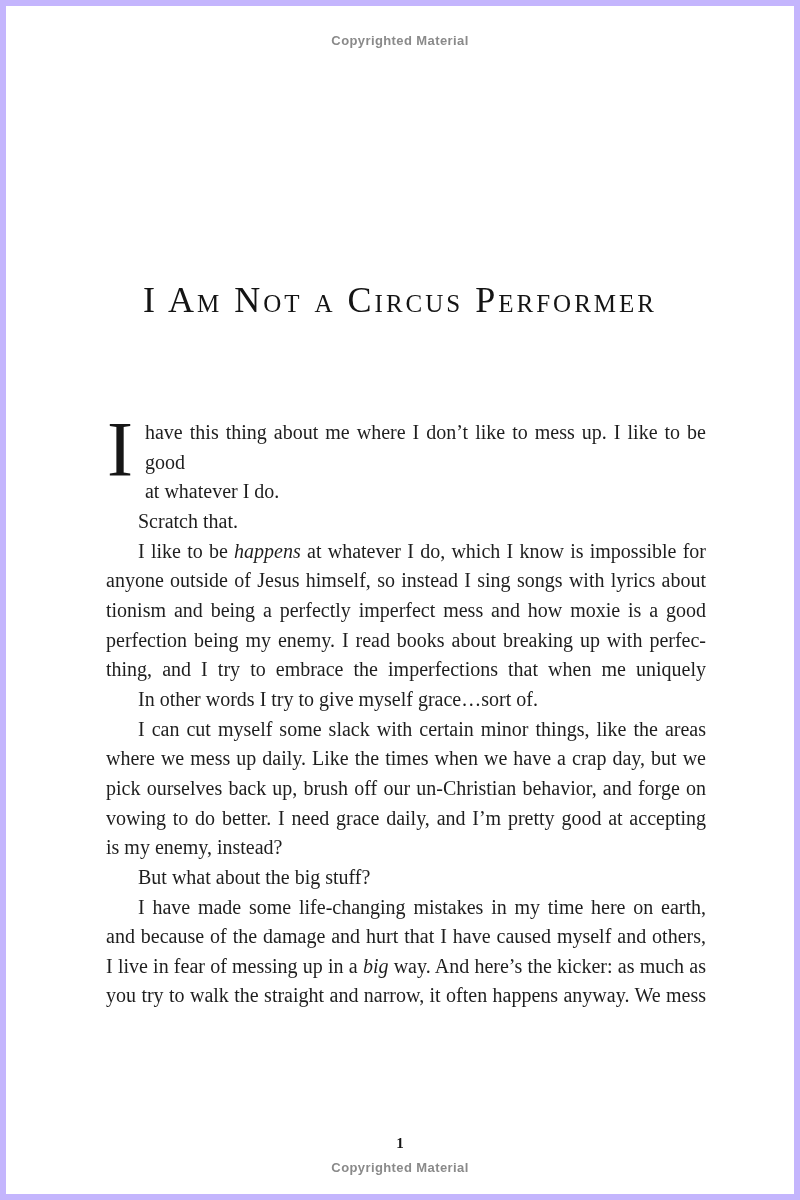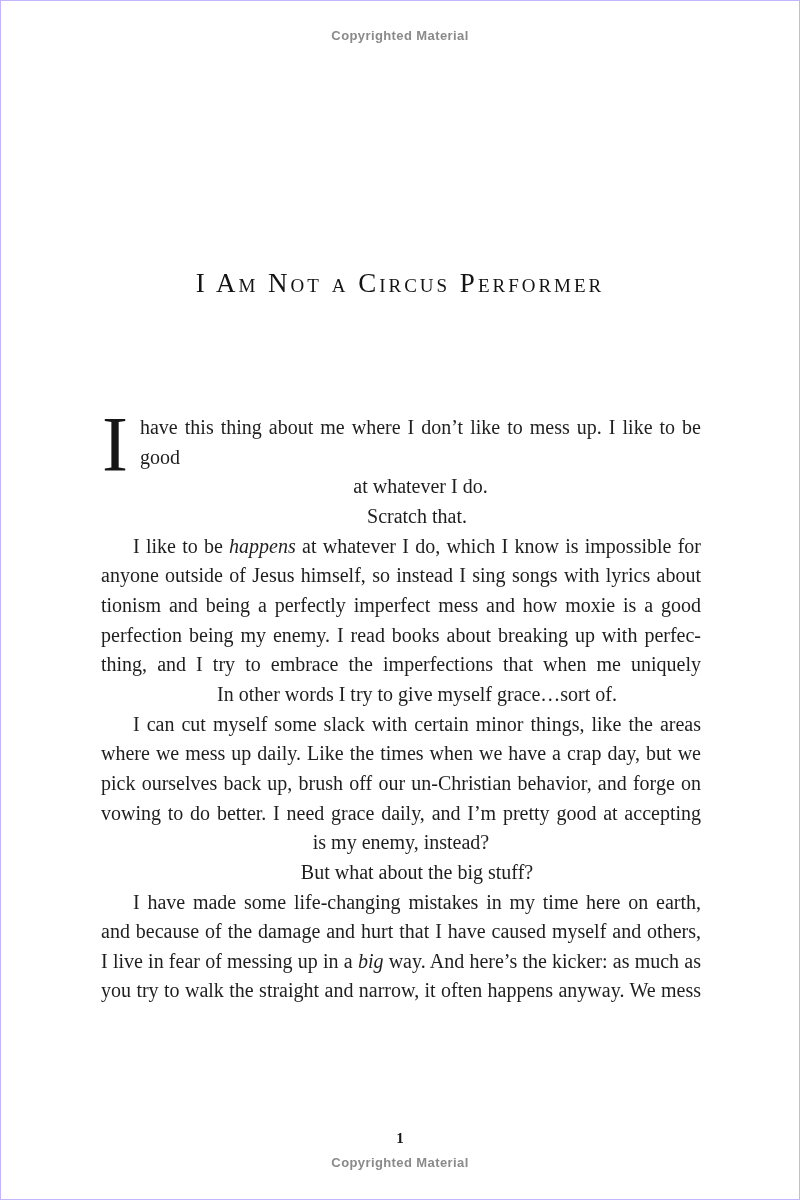--- a/index.html
+++ b/index.html
@@ -7,21 +7,21 @@
     padding: 0;
     background: #ffffff;
   }
   .page {
     position: relative;
     width: 800px;
     height: 1200px;
     background: #ffffff;
     overflow: hidden;
     box-sizing: border-box;
-    border: 1px solid #c4b5fd;
+    border: 6px solid #c4b5fd;
   }
   .copyright {
     position: absolute;
     left: 0;
     width: 100%;
     text-align: center;
     font-family: "Liberation Sans", sans-serif;
     font-size: 13px;
     font-weight: 700;
     letter-spacing: 0.4px;
@@ -30,21 +30,21 @@
   .copyright-top { top: 27px; }
   .copyright-bottom { top: 1154px; }
   .chapter-title {
     position: absolute;
     top: 249px;
     left: 0;
     width: 100%;
     text-align: center;
     font-family: "Liberation Serif", "DejaVu Serif", serif;
     font-variant: small-caps;
-    font-size: 27px;
+    font-size: 36px;
     font-weight: 400;
     letter-spacing: 3px;
     color: #141414;
     white-space: nowrap;
   }
   .body-text {
     position: absolute;
     top: 412px;
     left: 100px;
     width: 600px;
@@ -58,21 +58,20 @@
     height: 59px;
     padding: 3px 12px 0 1px;
     font-size: 78px;
     line-height: 56px;
     font-family: "Liberation Serif", "DejaVu Serif", serif;
     color: #161616;
     overflow: visible;
   }
   .line {
     white-space: normal;
-    text-align: center;
   }
   .line.just {
     text-align: justify;
     text-align-last: justify;
   }
   .line.indent {
     padding-left: 32px;
   }
   .line em {
     font-style: italic;

